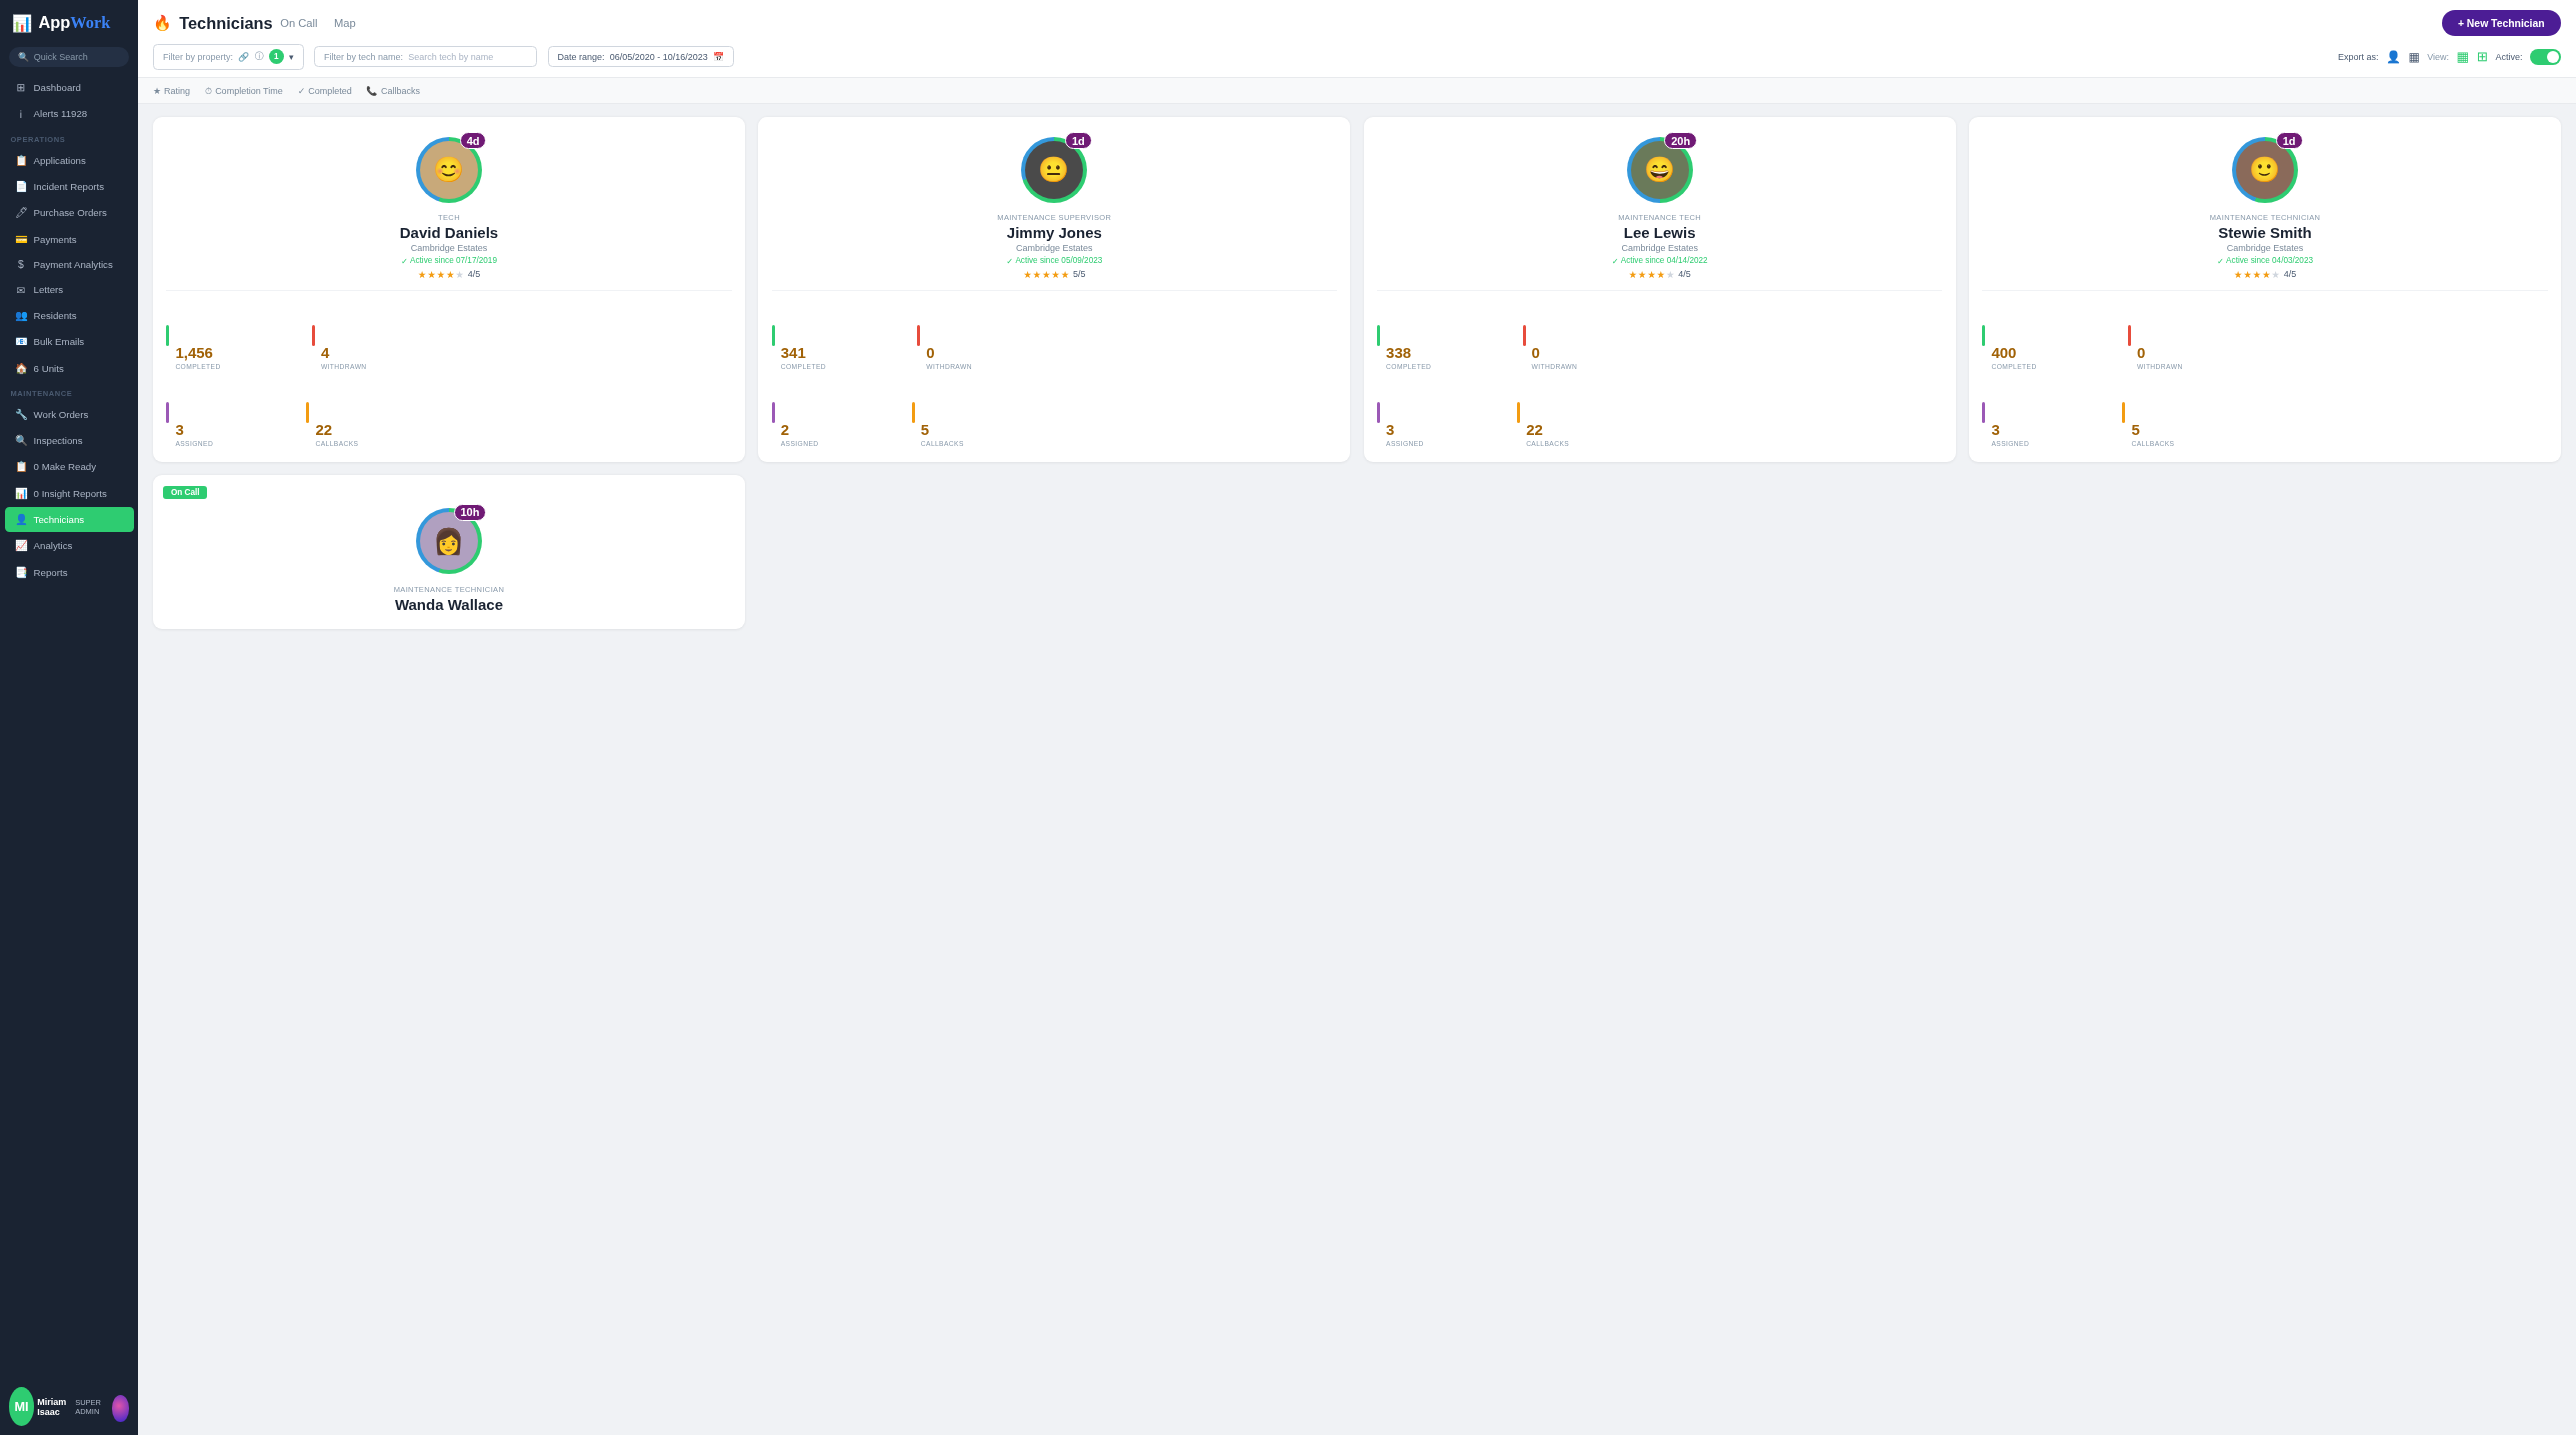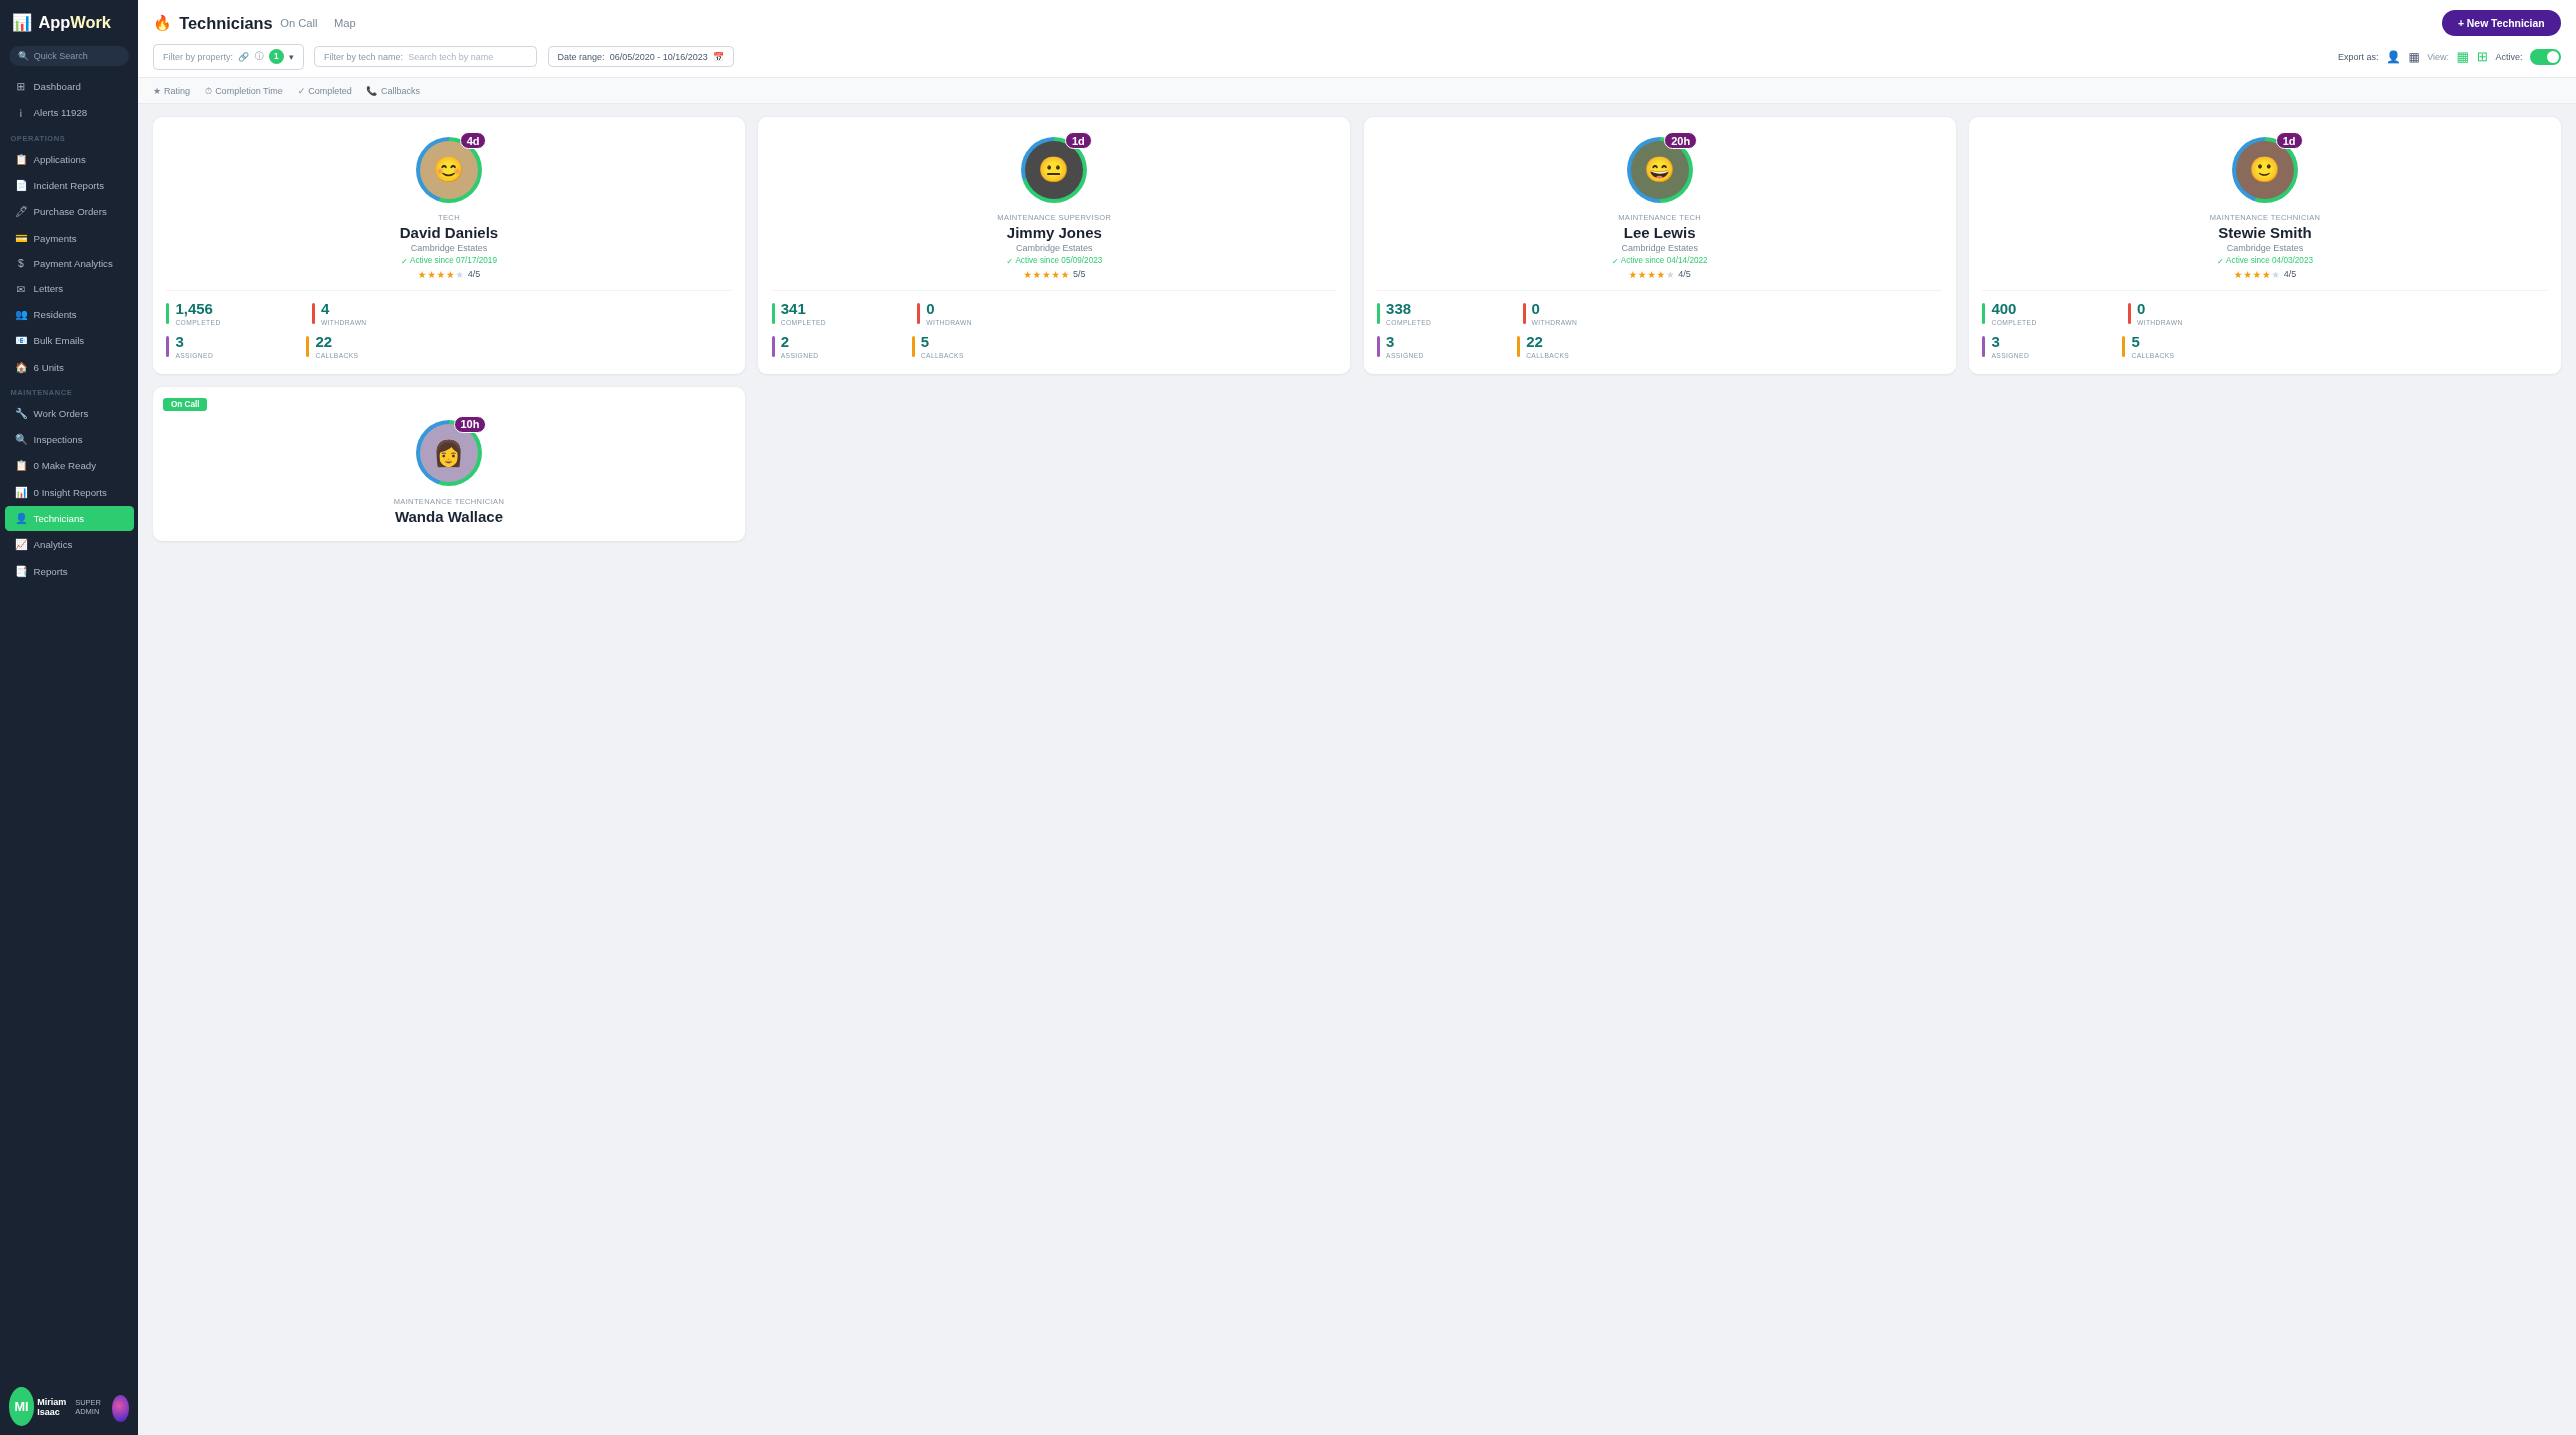--- a/index.html
+++ b/index.html
@@ -15,21 +15,21 @@
       flex-direction: column;
       overflow-y: auto;
       height: 100vh;
     }
     .sidebar-logo {
       padding: 13.4px 12px 9px;
       display: flex; align-items: center; gap: 6px;
     }
     .logo-icon { color: #2ecc71; font-size: 16.4px; }
     .logo-text { font-size: 16.4px; font-weight: 700; color: #fff; }
-    .logo-text span { color: #fef9c3; }
+    .logo-text span { color: #3b82f6; font-family: Liberation Serif, serif; }
     .search-box {
       margin: 4.5px 9px 7.5px;
       background: #243044;
       border-radius: 15px;
       display: flex; align-items: center; gap: 4.5px;
       padding: 5.2px 9px;
       cursor: text;
     }
     .search-box span { color: #8899aa; font-size: 9px; }
     .search-icon-sidebar { color: #8899aa; font-size: 9.7px; }
@@ -203,21 +203,21 @@
     .stars { color: #f39c12; font-size: 9.7px; display: flex; align-items: center; gap: 0.7px; }
     .star-empty { color: #d0d6de; }
     .rating-val { color: #4a5a70; font-size: 9px; margin-left: 3px; }
     .stats-row {
       display: flex; gap: 0; width: 100%; margin-top: 10.4px; padding-top: 9px;
       border-top: 0.7px solid #f0f2f5;
     }
     .stat-item {
       flex: 1; display: flex; flex-direction: column; gap: 1.5px;
     }
-    .stat-num { font-size: 15px; font-weight: 700; color: #0f766e; }
+    .stat-num { font-size: 15px; font-weight: 700; color: #a16207; margin-top: 44px; }
     .stat-label { font-size: 6.7px; color: #8899aa; text-transform: uppercase; letter-spacing: 0.06em; }
     .stat-bar-green { width: 3px; height: 21px; background: #2ecc71; border-radius: 1.5px; margin-right: 6px; }
     .stat-bar-red { width: 3px; height: 21px; background: #e74c3c; border-radius: 1.5px; margin-right: 6px; }
     .stat-bar-purple { width: 3px; height: 21px; background: #9b59b6; border-radius: 1.5px; margin-right: 6px; }
     .stat-bar-yellow { width: 3px; height: 21px; background: #f39c12; border-radius: 1.5px; margin-right: 6px; }
     .stat-group { display: flex; align-items: center; }
     .stats-bottom { display: flex; gap: 0; width: 100%; margin-top: 7.5px; }
     .cards-row { display: grid; grid-template-columns: repeat(4, 1fr); gap: 13.4px; margin-bottom: 13.4px; }
     .cards-row-bottom { display: grid; grid-template-columns: repeat(4, 1fr); gap: 13.4px; }
     .wanda-card { grid-column: 1 / 2; }

